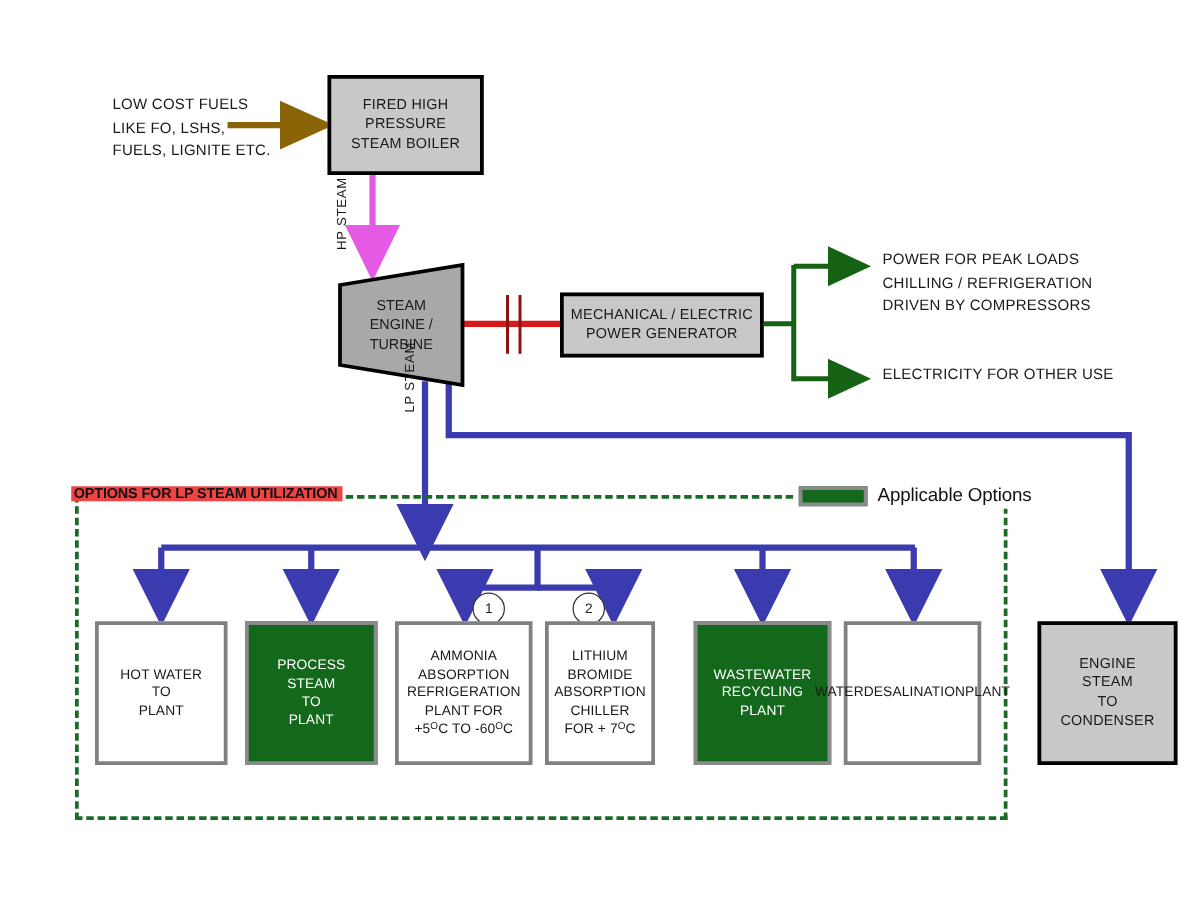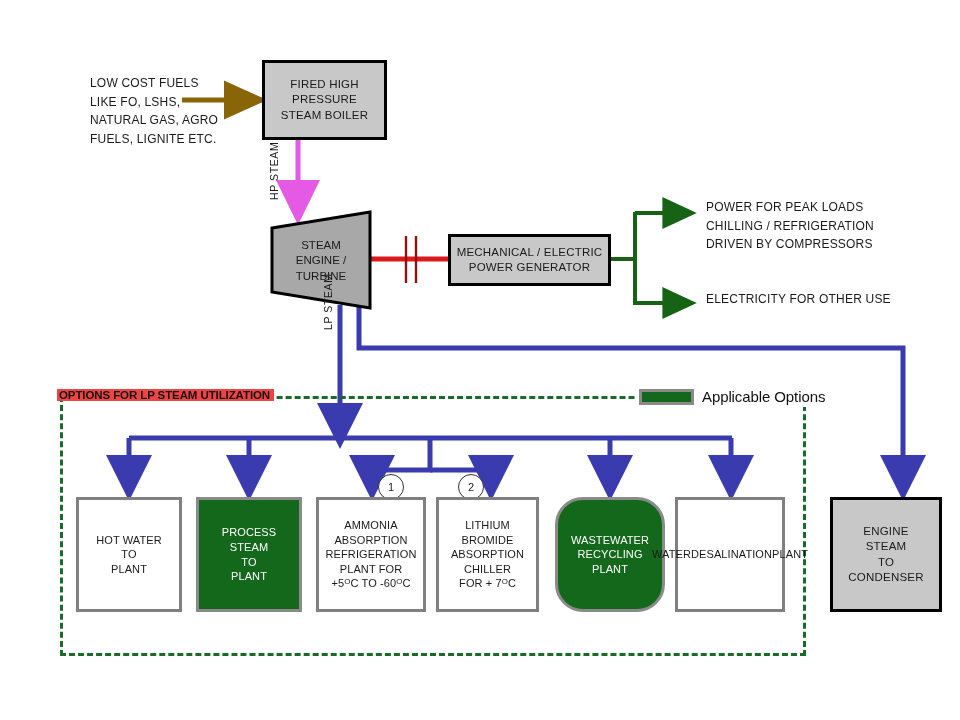--- a/index.html
+++ b/index.html
@@ -98,21 +98,20 @@
       <line x1="721" y1="438" x2="721" y2="492" stroke="#3b3bb0" stroke-width="5" marker-end="url(#ah-lp)"></line>
 
       <path d="M420,438 V470 H362 V492" stroke="#3b3bb0" stroke-width="5" fill="none" marker-end="url(#ah-lp)"></path>
       <path d="M420,470 H481 V492" stroke="#3b3bb0" stroke-width="5" fill="none" marker-end="url(#ah-lp)"></path>
     </g>
   </svg>
 
   <div class="textblock" style="left:80px;top:74px;width:185px;">
     <div>LOW COST  FUELS</div>
     <div>LIKE FO, LSHS,</div>
-    <div>NATURAL  GAS, AGRO</div>
     <div>FUELS, LIGNITE  ETC.</div>
   </div>
 
   <div class="node blk-gray" style="left:252px;top:60px;width:125px;height:80px;flex-direction:column;">
     <span class="boxline">FIRED HIGH</span>
     <span class="boxline">PRESSURE</span>
     <span class="boxline">STEAM  BOILER</span>
   </div>
 
   <div class="vlabel" style="left:258px;top:200px;">HP STEAM</div>
@@ -165,29 +164,29 @@
   </div>
 
   <div class="node opt" style="left:306px;top:497px;width:110px;height:115px;flex-direction:column;">
     <span class="boxline">AMMONIA</span>
     <span class="boxline">ABSORPTION</span>
     <span class="boxline">REFRIGERATION</span>
     <span class="boxline">PLANT FOR</span>
     <span class="boxline">+5<sup>O</sup>C TO -60<sup>O</sup>C</span>
   </div>
 
-  <div class="node opt" style="left:426px;top:497px;width:103px;height:115px;flex-direction:column;">
+  <div class="node opt" style="left:426px;top:497px;width:88px;height:115px;flex-direction:column;">
     <span class="boxline">LITHIUM</span>
     <span class="boxline">BROMIDE</span>
     <span class="boxline">ABSORPTION</span>
     <span class="boxline">CHILLER</span>
     <span class="boxline">FOR + 7<sup>O</sup>C</span>
   </div>
 
-  <div class="node opt green" style="left:545px;top:497px;width:110px;height:115px;flex-direction:column;border-radius:28px;">
+  <div class="node opt green" style="left:545px;top:497px;width:110px;height:115px;flex-direction:column;">
     <span class="boxline">WASTEWATER</span>
     <span class="boxline">RECYCLING</span>
     <span class="boxline">PLANT</span>
   </div>
 
   <div class="node opt" style="left:665px;top:497px;width:110px;height:115px;flex-direction:row;">
     <span class="boxline">WATER</span>
     <span class="boxline">DESALINATION</span>
     <span class="boxline">PLANT</span>
   </div>

